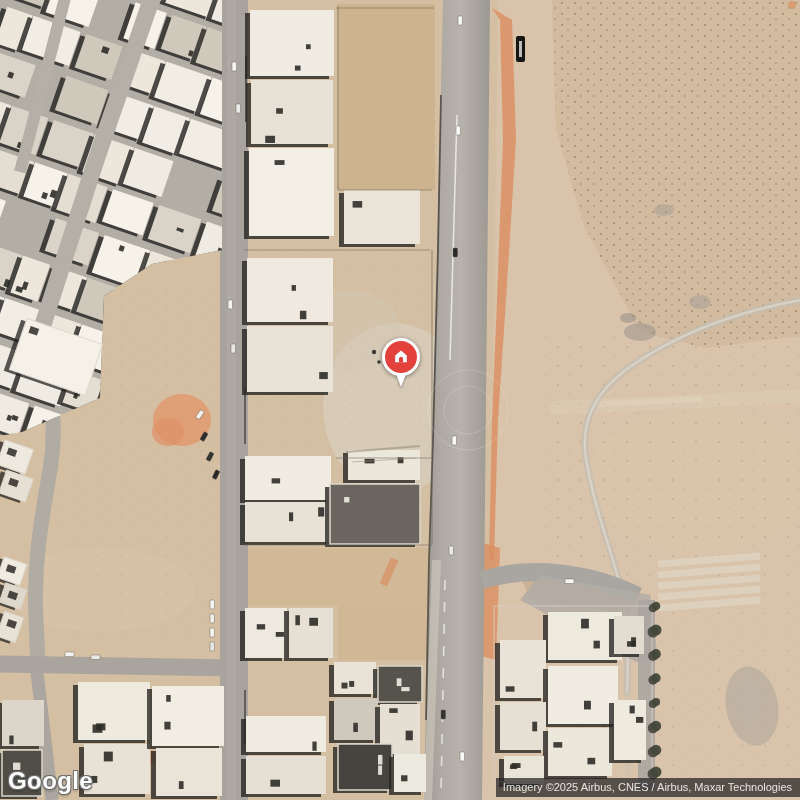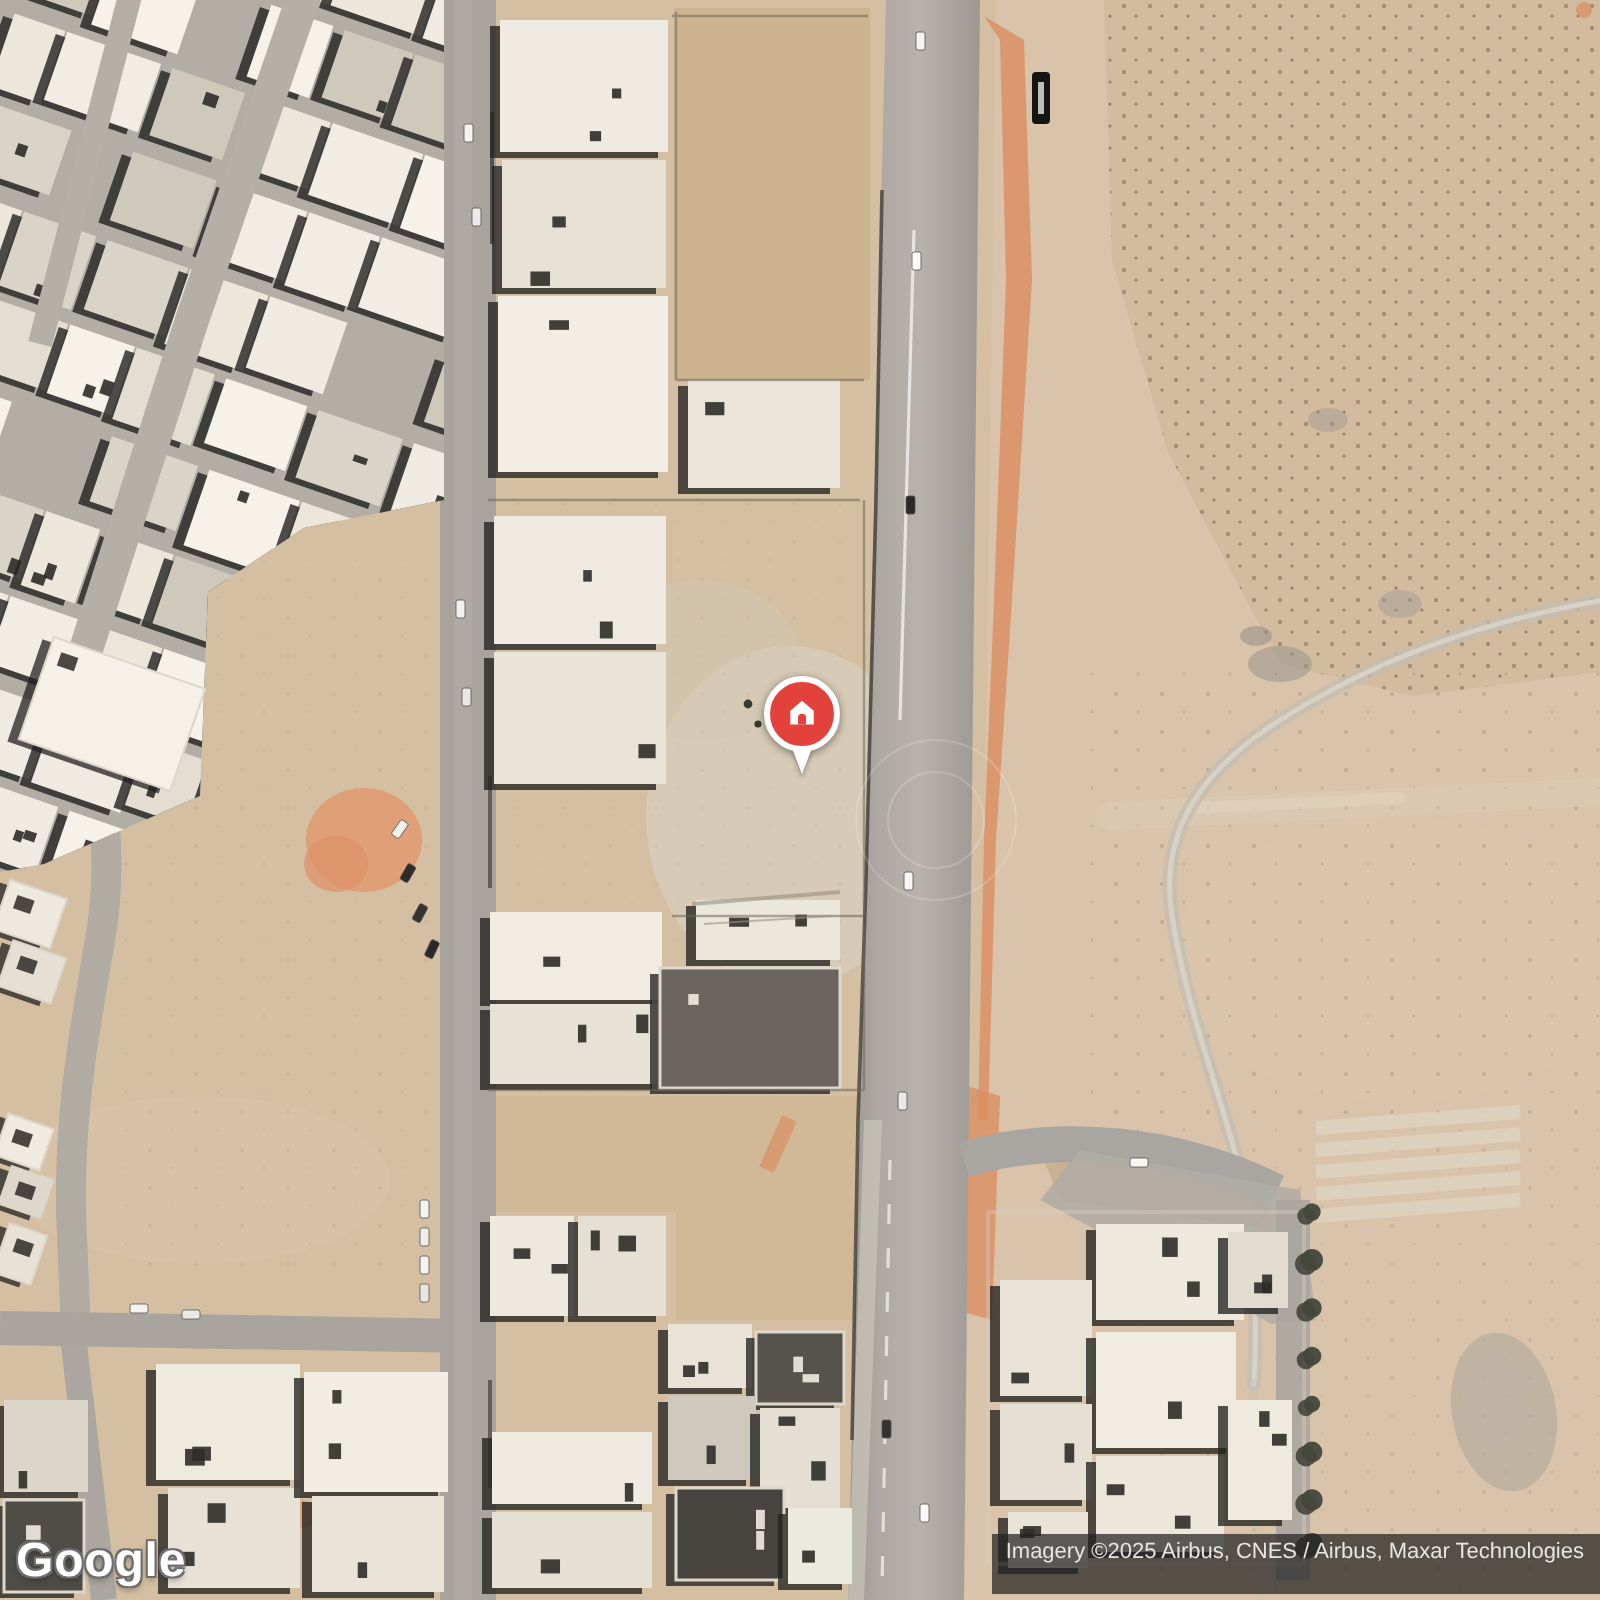--- a/index.html
+++ b/index.html
@@ -25,21 +25,21 @@
   
   .google-logo{
     position:absolute;left:8px;bottom:5px;z-index:30;
     font-size:24px;font-weight:700;letter-spacing:.4px;color:#fff;cursor:pointer;
     text-shadow:-1px -1px 0 #6e6e6e,1px -1px 0 #6e6e6e,-1px 1px 0 #6e6e6e,1px 1px 0 #6e6e6e,0 2px 3px rgba(0,0,0,.35);
   }
   
   .attribution{
     position:absolute;right:0;bottom:3px;z-index:30;
     background:rgba(34,34,34,.72);color:#e7e5e1;
-    font-size:11px;line-height:16px;padding:1px 8px 13px 7px;white-space:nowrap;text-align:right;
+    font-size:11px;line-height:16px;padding:1px 8px 2px 7px;white-space:nowrap;text-align:right;
   }
 </style>
 </head>
 <body>
 
 <div class="viewport">
 
   <svg class="terrain" viewBox="0 0 800 800">
     <defs>
       <pattern id="sp1" width="13" height="11" patternUnits="userSpaceOnUse">

